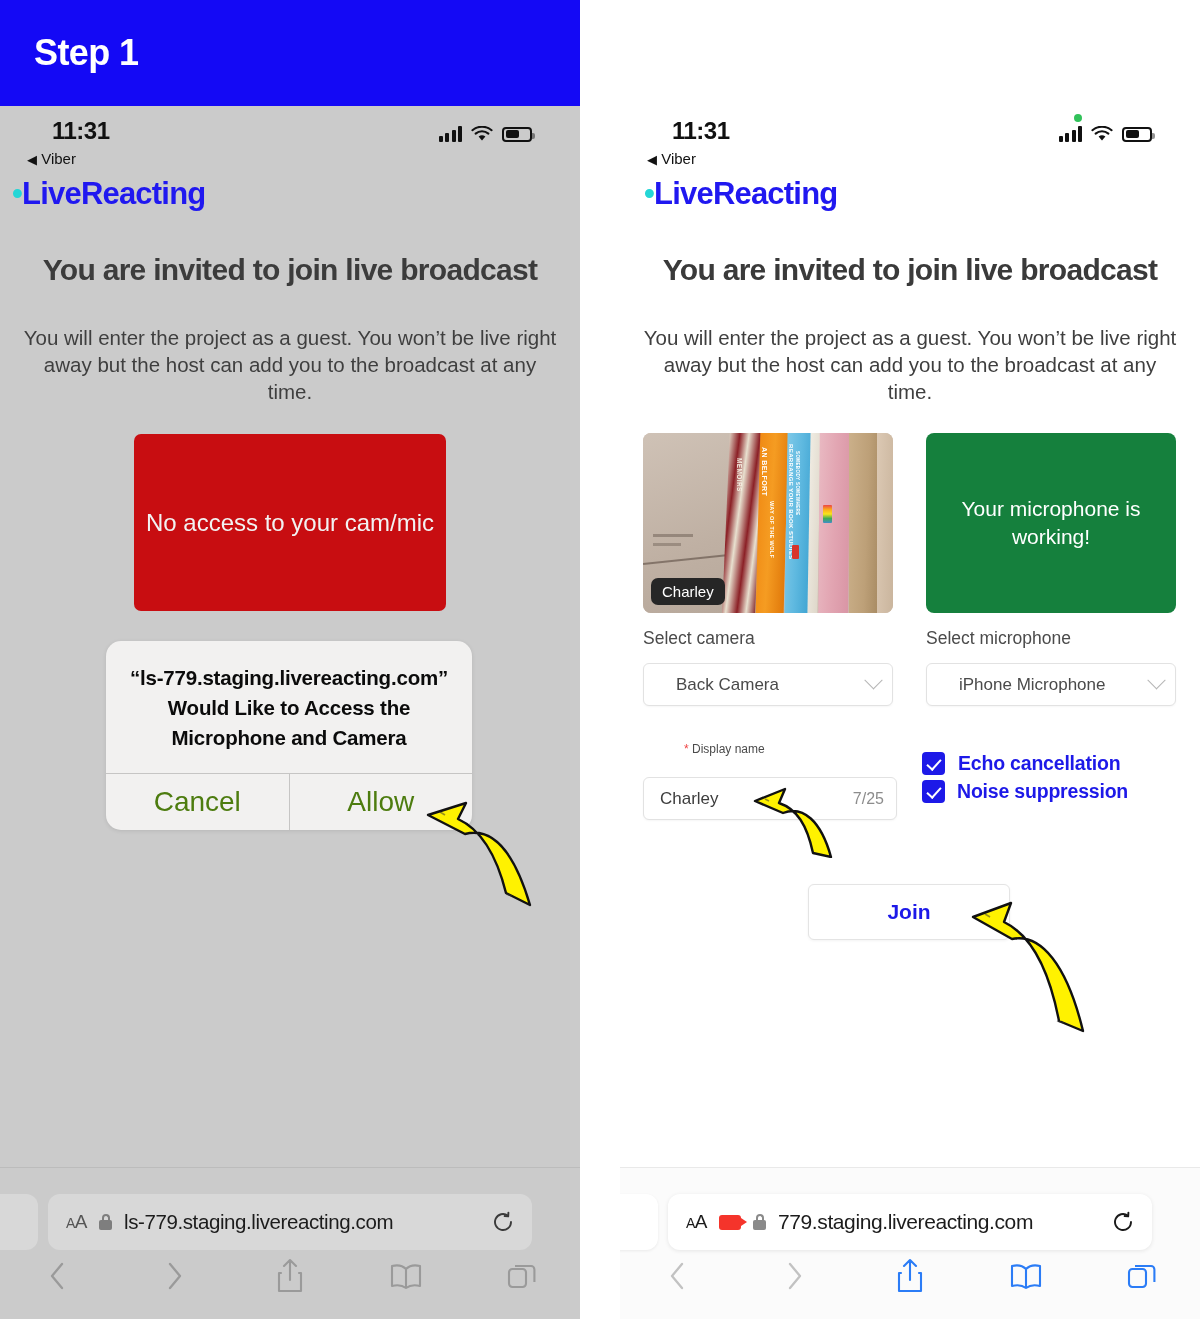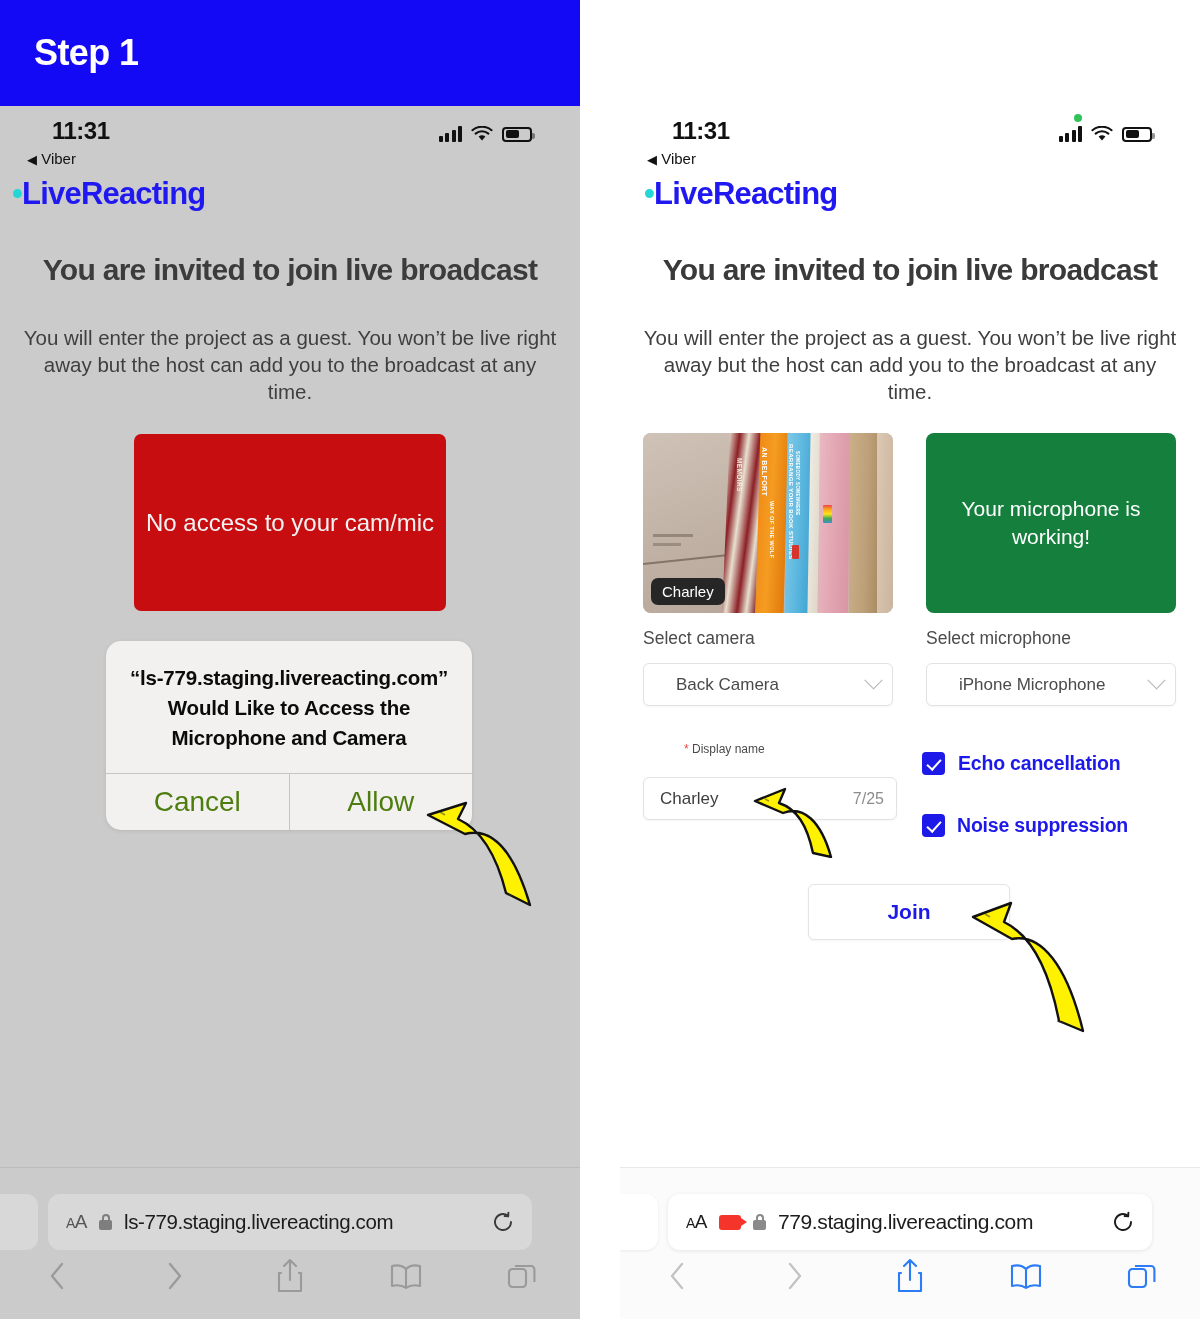--- a/index.html
+++ b/index.html
@@ -183,21 +183,21 @@
     display: flex; align-items: center; padding: 0 12px 0 16px;
     font-size: 17px; color: #3d3d3d; box-shadow: 0 1px 2px rgba(0,0,0,.04);
   }
   .name-input .val { flex: 1; }
   .name-input .count { color: #8c8c8c; font-size: 16px; }
 
   .check-row {
     position: absolute; display: flex; gap: 13px;
   }
   #chk-echo { left: 922px; top: 752px; }
-  #chk-noise { left: 922px; top: 814px; gap: 12px; }
+  #chk-noise { left: 922px; top: 780px; gap: 12px; }
   .cbox {
     width: 23px; height: 23px; background: #1d19e8; border-radius: 4px;
     position: relative; flex: none;
   }
   .cbox::after {
     content: ''; position: absolute; left: 7.5px; top: 3.5px;
     width: 6px; height: 12px; border-right: 2.6px solid #fff; border-bottom: 2.6px solid #fff;
     transform: rotate(42deg);
   }
   .chk-label { color: #1d19e8; font-size: 19.5px; font-weight: bold; letter-spacing: -0.2px; }

